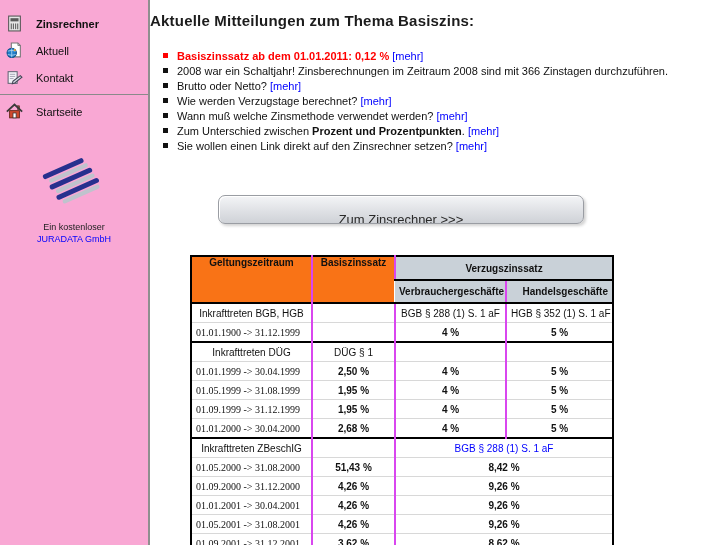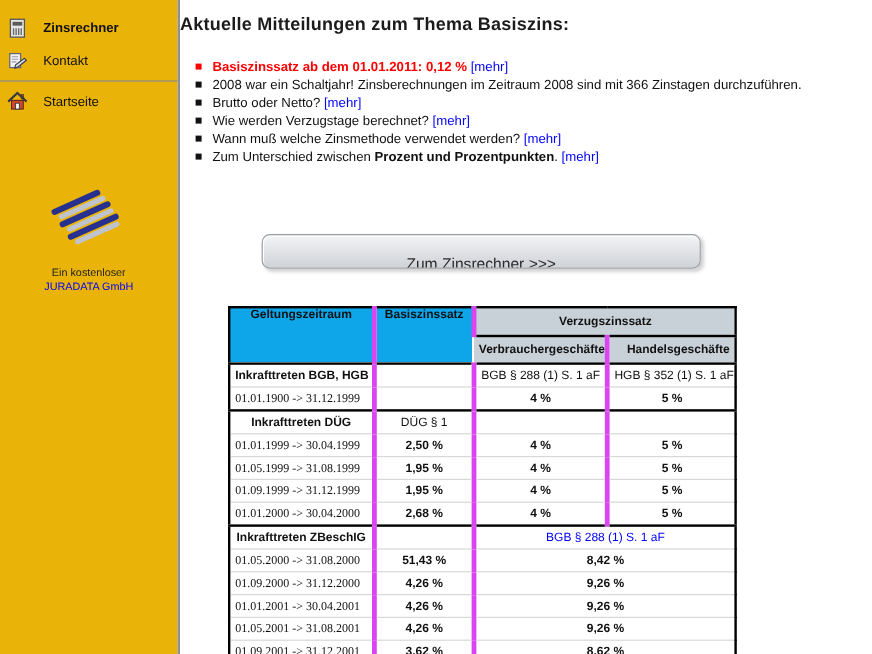--- a/index.html
+++ b/index.html
@@ -1,21 +1,21 @@
 <!DOCTYPE html>
 <html><head>
 <meta charset="utf-8">
 <style>
   html,body{margin:0;padding:0;}
   body{
     width:727px;height:545px;overflow:hidden;position:relative;
     background:#ffffff;font-family:"Liberation Sans",sans-serif;color:#111;
   }
   
-  .sidebar{position:absolute;left:0;top:0;width:148px;height:545px;background:#eab308;}
+  .sidebar{position:absolute;left:0;top:0;width:148px;height:545px;background:#f9a8d4;}
   .sidebar nav{padding-top:10px;}
   .sidebar-item{display:flex;align-items:center;height:27px;padding-left:6px;cursor:pointer;}
   .sidebar-item .icon{width:17px;height:17px;flex:0 0 17px;}
   .sidebar-item .icon svg{width:17px;height:17px;display:block;}
   .sidebar-item .lbl{margin-left:13px;font-size:11px;color:#111;white-space:nowrap;}
   .sidebar-item.bold .lbl{font-weight:bold;}
   .side-sep{height:1px;background:#8a8a8a;margin:3px 0;}
   .logo-wrap{position:absolute;left:38px;top:153px;width:72px;height:60px;}
   .service{position:absolute;left:0;top:221px;width:148px;text-align:center;
            font-size:9px;line-height:12px;color:#222;}
@@ -40,32 +40,32 @@
       border:1px solid #9a9da3;border-radius:7px;
       background:linear-gradient(180deg,#f4f5f7 0%,#dfe1e5 55%,#cfd2d7 100%);
       box-shadow:inset 1px 1px 0 #ffffff,2px 2px 3px rgba(0,0,0,.18);
       overflow:hidden;display:flex;justify-content:center;align-items:flex-end;
       cursor:pointer;padding:0;}
   .big-button span{font-size:13px;color:#2a2a2a;margin-bottom:-4px;
       font-family:"Liberation Sans",sans-serif;}
   
   table.rates{position:absolute;left:50px;top:255px;width:422px;
       border-collapse:collapse;table-layout:fixed;border:2px solid #000;}
-  table.rates th,table.rates td{border-left:4px solid #d946ef;padding:0 4px;
+  table.rates th,table.rates td{border-left:2px solid #d946ef;padding:0 4px;
       font-size:10px;overflow:hidden;white-space:nowrap;}
   table.rates th:first-child,table.rates td:first-child{border-left:none;}
-  th.h-main{background:#0ea5e9;font-weight:bold;font-size:10.5px;
+  th.h-main{background:#f97316;font-weight:bold;font-size:10.5px;
       vertical-align:top;padding-top:6px;height:22px;text-align:center;}
   th.h-group{background:#c9d1d8;font-weight:bold;font-size:10.5px;height:22px;
       text-align:center;vertical-align:middle;border-bottom:2px solid #000;}
   th.h-sub{background:#c9d1d8;font-weight:bold;font-size:10px;height:21px;
       text-align:right;border-bottom:2px solid #000;}
   tr.sec td{border-top:2px solid #000;height:18px;}
   tr.dat td{border-top:1px solid #d8d8d8;height:18px;}
-  td.c-section-label{font-weight:bold;text-align:center;}
+  td.c-section-label{font-weight:normal;text-align:center;}
   td.c-date{text-align:left;padding-left:5px;font-family:Liberation Serif, serif;}
   td.c-value{font-weight:bold;text-align:center;}
   td.c-ref-black,td.c-ref-plain{text-align:center;font-size:9.5px;}
   td.c-ref-link{text-align:center;font-size:9.5px;color:#0000ff;cursor:pointer;}
 </style>
 </head>
 <body>
 
 <aside class="sidebar">
   <nav id="sidebar-nav">
@@ -76,20 +76,32 @@
     <rect x="4.2" y="3" width="7.6" height="3" fill="#5a5a5a"></rect>
     <g stroke="#6a6a6a" stroke-width="1.1">
       <line x1="5" y1="8" x2="5" y2="13.3"></line>
               <line x1="7" y1="8" x2="7" y2="13.3"></line>
       <line x1="9" y1="8" x2="9" y2="13.3"></line>
               <line x1="11" y1="8" x2="11" y2="13.3"></line>
     </g>
   </svg>
         </span>
         <span class="lbl">Zinsrechner</span>
+      </div>
+      <div class="sidebar-item">
+        <span class="icon">
+          <svg viewBox="0 0 16 16">
+    <path d="M5 1 h6.2 l2.3 2.3 V14 H5 z" fill="#ffffff" stroke="#777" stroke-width="1"></path>
+    <path d="M11.2 1 v2.3 h2.3 z" fill="#cfcfcf" stroke="#777" stroke-width=".8"></path>
+    <circle cx="5.4" cy="10.2" r="4.4" fill="#1f7ec9" stroke="#0b4f8c" stroke-width="1"></circle>
+    <path d="M1.6 8.6 q3.8 -1.4 7.6 0 M1.6 11.8 q3.8 1.4 7.6 0 M5.4 5.9 v8.6" stroke="#bfe0f5" stroke-width=".7" fill="none"></path>
+    <circle cx="8.2" cy="7.6" r="1" fill="#f2a52a"></circle>
+  </svg>
+        </span>
+        <span class="lbl">Aktuell</span>
       </div>
       <div class="sidebar-item">
         <span class="icon">
           <svg viewBox="0 0 16 16">
     <rect x="2" y="2.5" width="8.5" height="11" fill="#f2f2f7" stroke="#667" stroke-width="1"></rect>
     <path d="M3.6 5 h5 M3.6 7 h5 M3.6 9 h3.5" stroke="#99a" stroke-width=".8"></path>
     <path d="M6.5 11.5 L13.5 6.2 L15 7.8 L8.2 13.2 L6 13.8 Z" fill="#d9dde8" stroke="#445" stroke-width="1"></path>
   </svg>
         </span>
         <span class="lbl">Kontakt</span>
@@ -128,20 +140,21 @@
 <main>
   <h1 class="page-title">Aktuelle Mitteilungen zum Thema Basiszins:</h1>
 
   <div id="news">
       <div class="bullet red"><span class="sq"></span><span class="p-redbold">Basiszinssatz ab dem 01.01.2011: 0,12 %</span><span class=""> </span><a class="p-link" href="#">[mehr]</a></div>
       <div class="bullet justify"><span class="sq"></span><span class="">2008 war ein Schaltjahr! Zinsberechnungen im Zeitraum 2008 sind mit 366 Zinstagen durchzuführen.</span></div>
       <div class="bullet"><span class="sq"></span><span class="">Brutto oder Netto? </span><a class="p-link" href="#">[mehr]</a></div>
       <div class="bullet"><span class="sq"></span><span class="">Wie werden Verzugstage berechnet? </span><a class="p-link" href="#">[mehr]</a></div>
       <div class="bullet"><span class="sq"></span><span class="">Wann muß welche Zinsmethode verwendet werden? </span><a class="p-link" href="#">[mehr]</a></div>
       <div class="bullet"><span class="sq"></span><span class="">Zum Unterschied zwischen </span><span class="p-bold">Prozent und Prozentpunkten</span><span class="">. </span><a class="p-link" href="#">[mehr]</a></div>
+      <div class="bullet"><span class="sq"></span><span class="">Sie wollen einen Link direkt auf den Zinsrechner setzen? </span><a class="p-link" href="#">[mehr]</a></div>
     </div>
 
   <button class="big-button">
     <span>Zum Zinsrechner &gt;&gt;&gt;</span>
   </button>
 
   <table class="rates">
     <colgroup>
         <col style="width:121px">
         <col style="width:83px">

